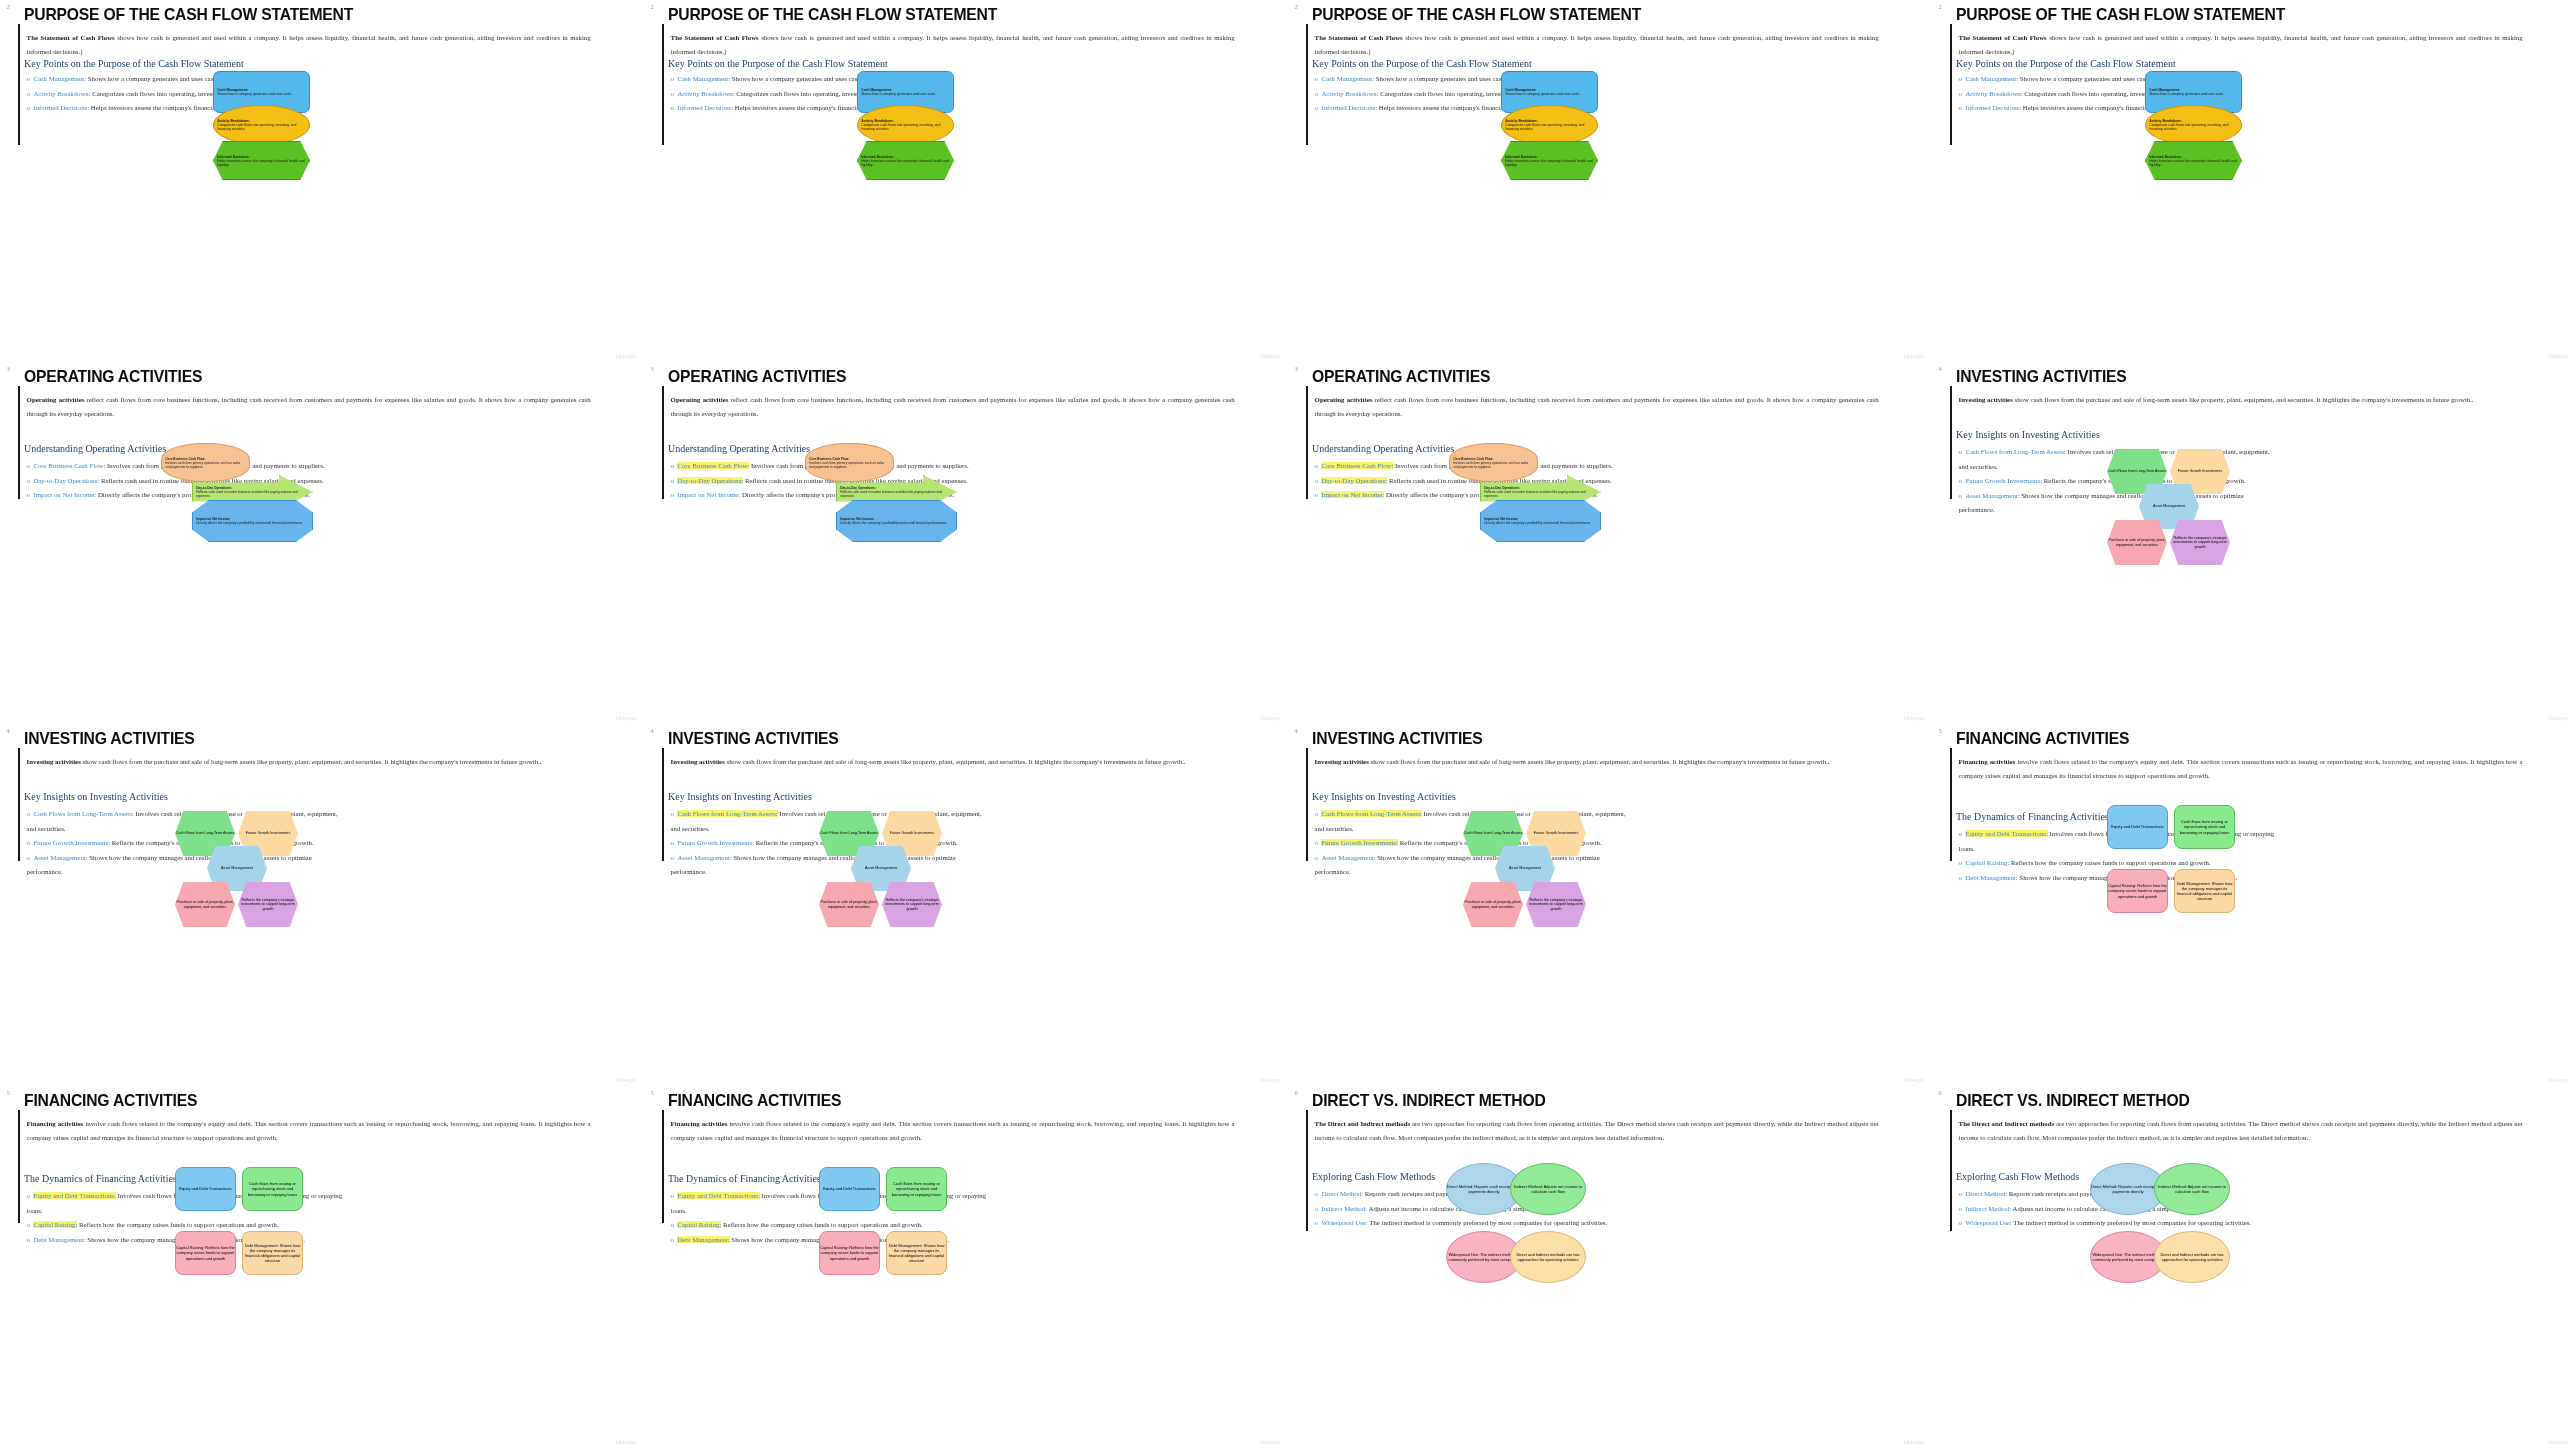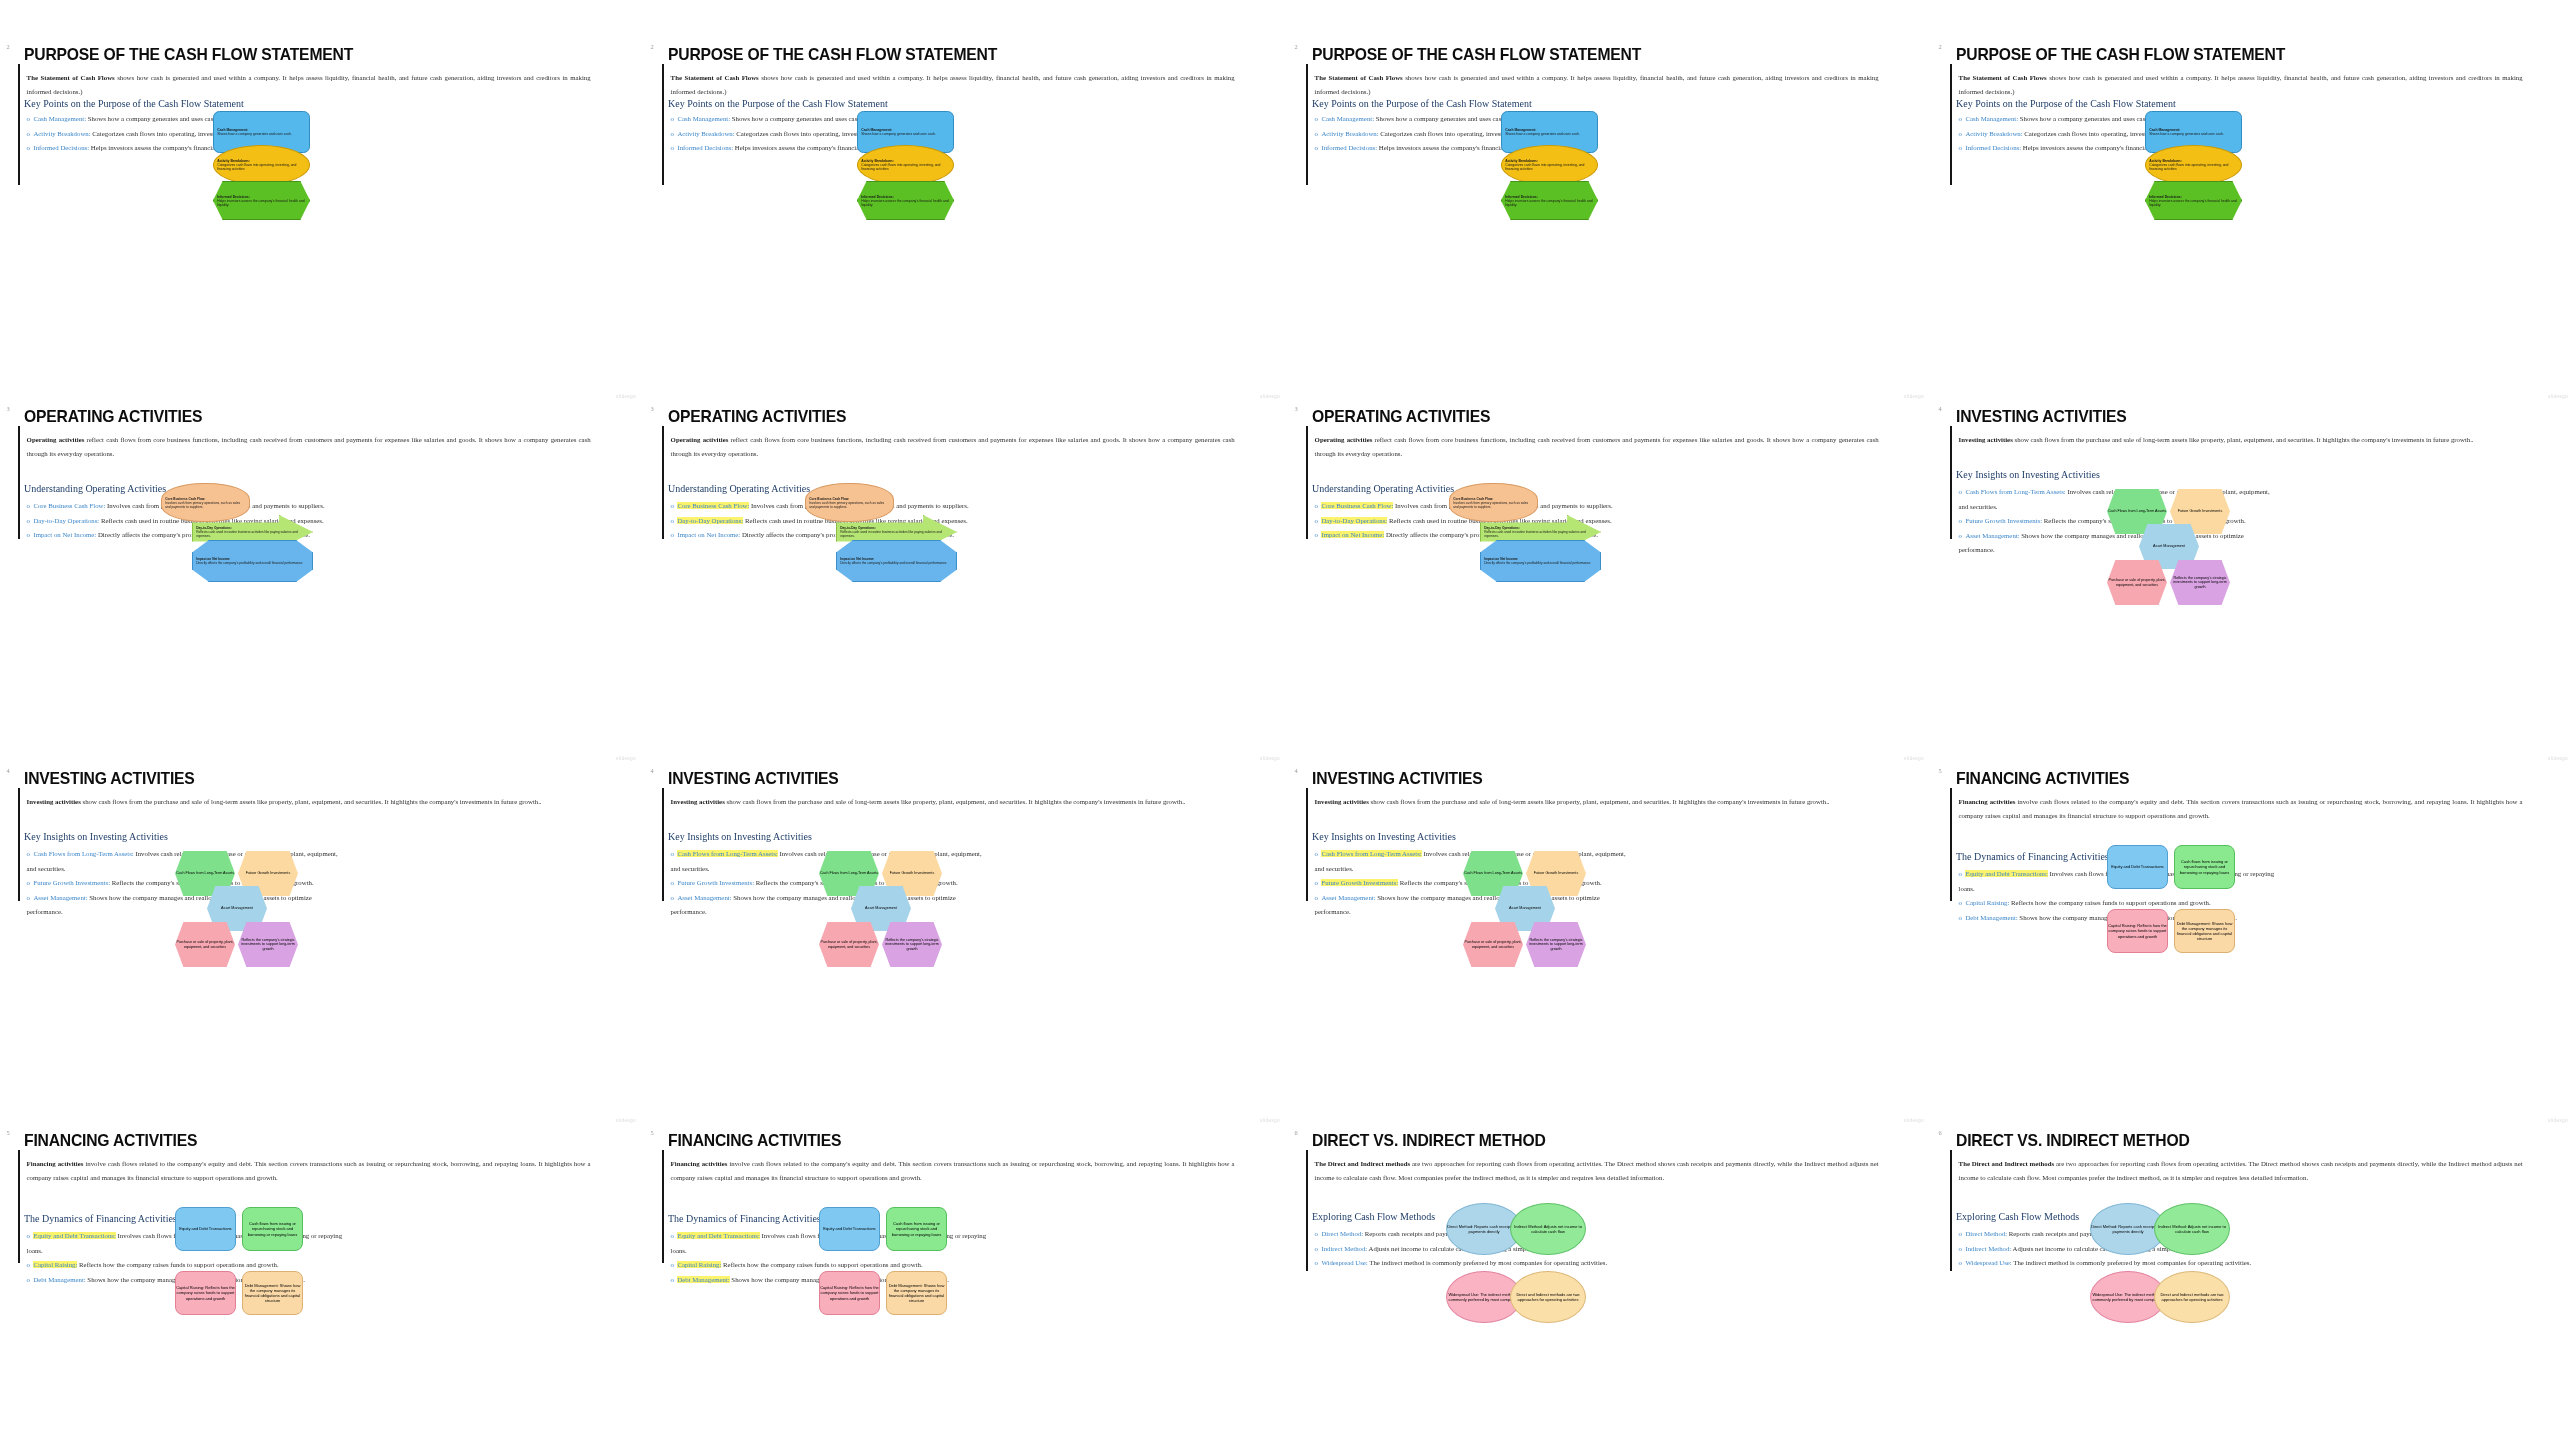--- a/index.html
+++ b/index.html
@@ -1,18 +1,18 @@
 <!DOCTYPE html>
 <html style="font-size:13px"><head>
 <meta charset="utf-8">
 <style>
   html,body{margin:0;padding:0;background:#fff;}
   body{width:2576px;height:1449px;font-family:"Liberation Sans",sans-serif;overflow:hidden;}
   .grid{display:grid;grid-template-columns:repeat(4,644px);grid-template-rows:repeat(4,362px);width:2576px;height:1449px;}
-  .slide{position:relative;width:644px;height:362px;background:#fff;overflow:hidden;box-sizing:border-box;margin-top:40px;}
+  .slide{position:relative;width:644px;height:362px;background:#fff;overflow:hidden;box-sizing:border-box;}
   .slide-num{position:absolute;left:6.4px;top:3.2px;font-size:6.4px;color:#9a9a9a;font-family:"Liberation Serif",serif;}
   .accent-bar{position:absolute;left:17.7px;top:24px;width:2.4px;background:#151515;}
   .title{position:absolute;left:24px;top:6.4px;font-size:15.7px;font-weight:bold;letter-spacing:-0.2px;color:#0d0d0d;font-family:"Liberation Sans",sans-serif;white-space:nowrap;}
   .intro{position:absolute;left:26.6px;top:31px;width:564px;font-size:6.8px;line-height:2.05;color:#303030;text-align:justify;font-family:"Liberation Serif",serif;}
   .intro b{font-weight:700;color:#1b1b1b;}
   .subhead{position:absolute;left:24px;font-size:10px;color:#22406b;font-family:"Liberation Serif",serif;}
   .bullets{position:absolute;left:26.6px;width:318px;font-size:6.8px;line-height:2.15;color:#303030;font-family:"Liberation Serif",serif;}
   .bullets p{margin:0;}
   .bullets .o{color:#3d87c9;}
   .bullets .k{color:#3d87c9;}

